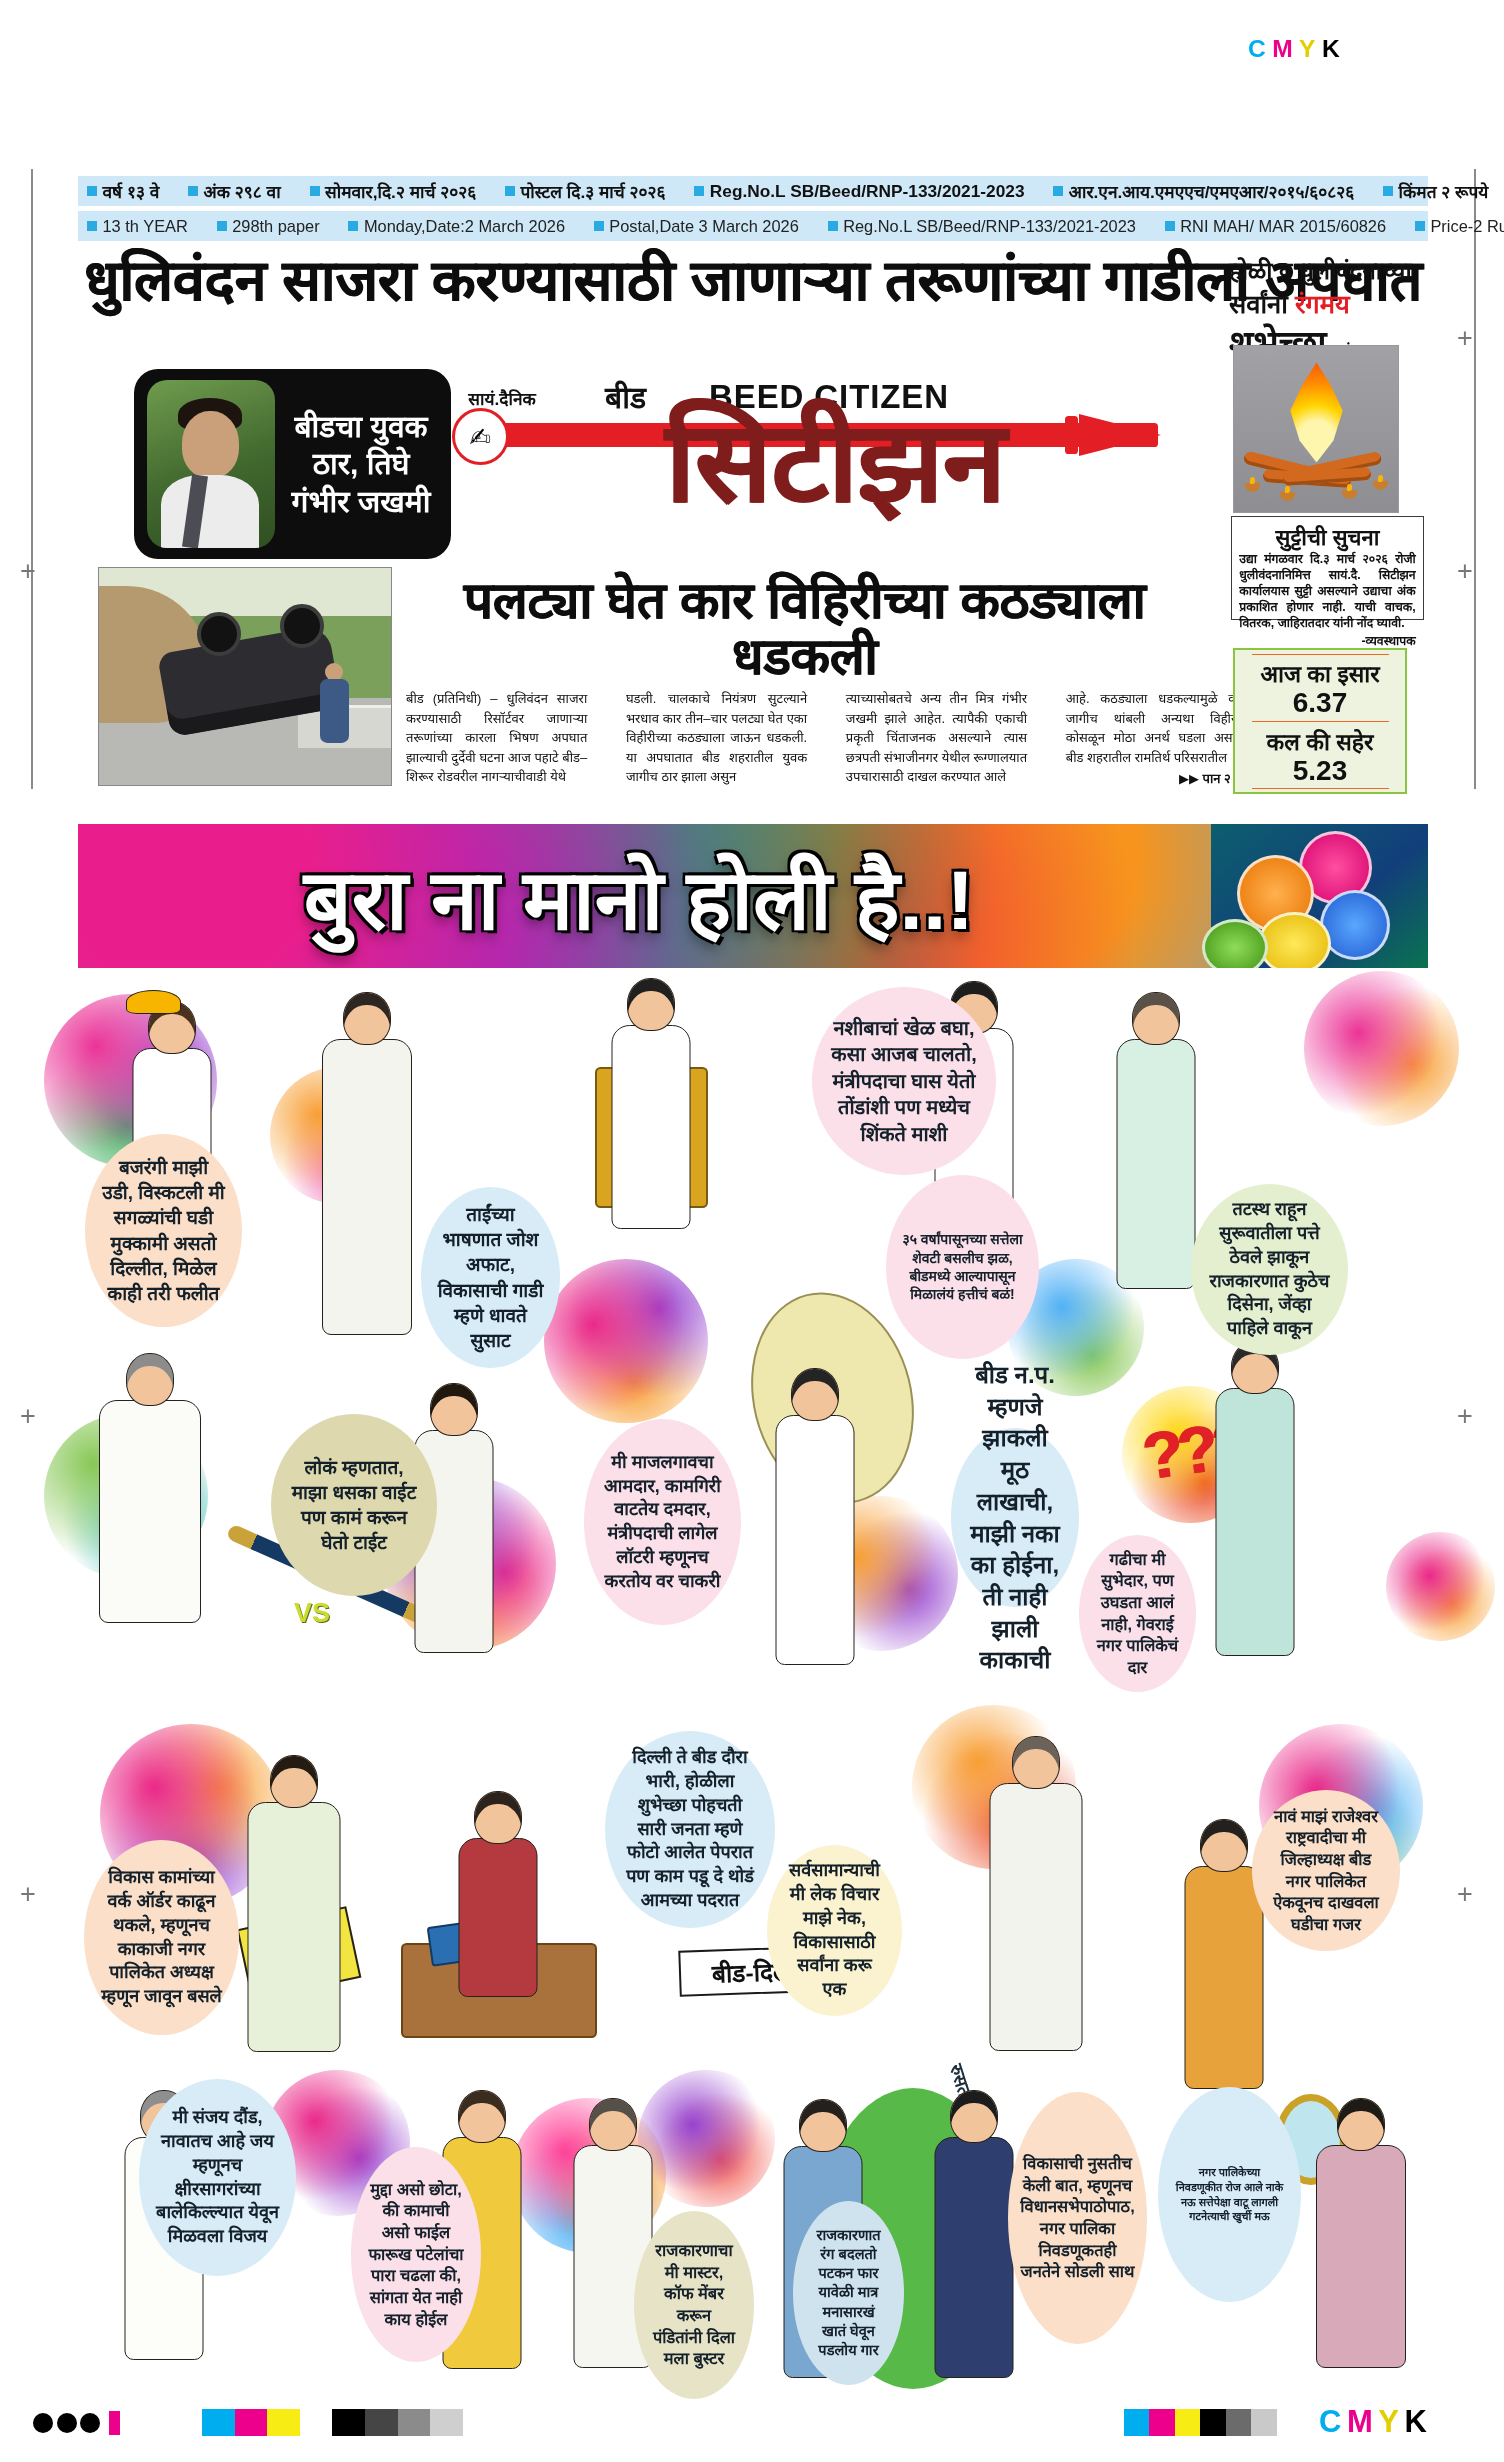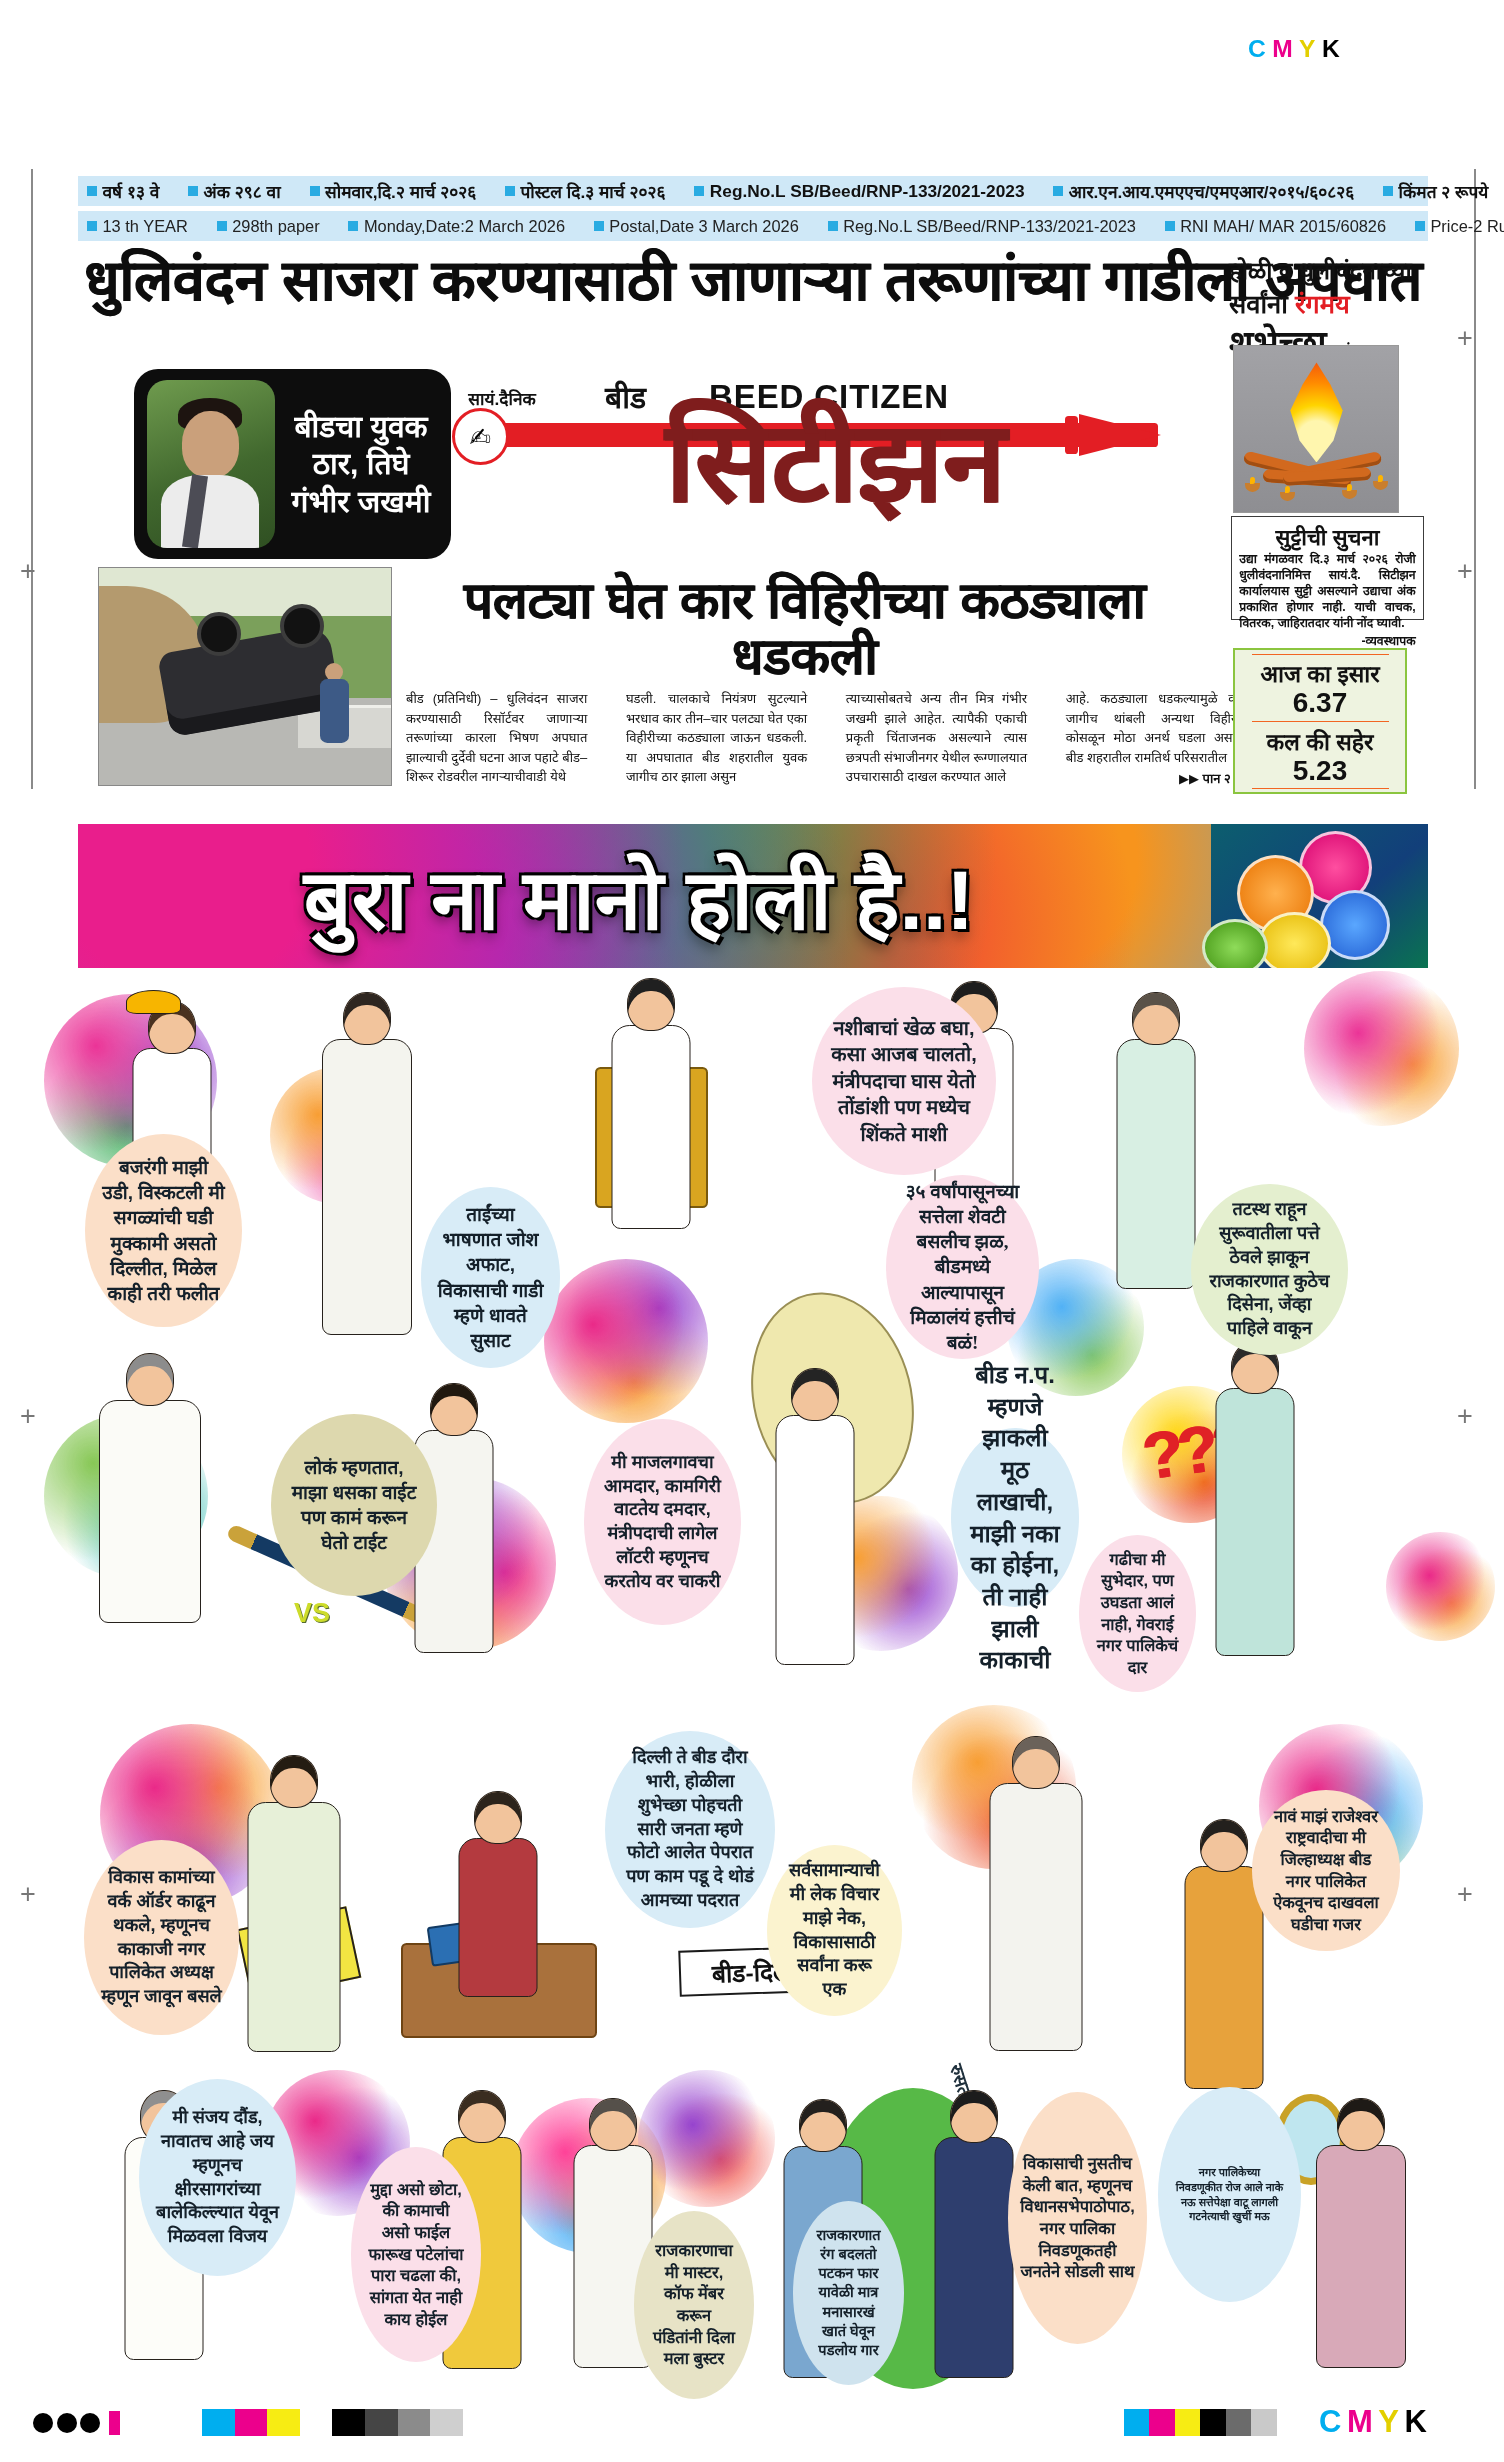--- a/index.html
+++ b/index.html
@@ -333,21 +333,21 @@
 
     <div class="qmarks" style="left:1142px;top:1412px;">???</div>
     <div class="vs-label" style="left:294px;top:1598px;">VS</div>
     <div class="work-order" style="left:243px;top:1917px;width:108px;height:69px;">वर्क ऑर्डर</div>
     <div class="beed-delhi" style="left:679px;top:1948px;width:157px;height:42px;">बीड-दिल्ली</div>
     <div class="mic-caption" style="left:923px;top:2098px;">रुसतोस तुम्ही?</div>
 
     <div class="bubble bub-peach" style="left:85px;top:1134px;width:157px;height:193px;font-size:19px;">बजरंगी माझी उडी, विस्कटली मी सगळ्यांची घडी मुक्कामी असतो दिल्लीत, मिळेल काही तरी फलीत</div>
     <div class="bubble bub-blue" style="left:421px;top:1187px;width:139px;height:181px;font-size:19px;">ताईंच्या भाषणात जोश अफाट, विकासाची गाडी म्हणे धावते सुसाट</div>
     <div class="bubble bub-pink" style="left:812px;top:987px;width:184px;height:188px;font-size:20px;">नशीबाचां खेळ बघा, कसा आजब चालतो, मंत्रीपदाचा घास येतो तोंडांशी पण मध्येच शिंकते माशी</div>
-    <div class="bubble bub-pink" style="left:886px;top:1175px;width:153px;height:184px;font-size:19px;font-family:Liberation Serif, serif;">३५ वर्षांपासूनच्या सत्तेला शेवटी बसलीच झळ, बीडमध्ये आल्यापासून मिळालंयं हत्तीचं बळं!</div>
+    <div class="bubble bub-pink" style="left:886px;top:1175px;width:153px;height:184px;font-size:14px;">३५ वर्षांपासूनच्या सत्तेला शेवटी बसलीच झळ, बीडमध्ये आल्यापासून मिळालंयं हत्तीचं बळं!</div>
     <div class="bubble bub-green" style="left:1191px;top:1184px;width:157px;height:171px;font-size:18px;">तटस्थ राहून सुरूवातीला पत्ते ठेवले झाकून राजकारणात कुठेच दिसेना, जेंव्हा पाहिले वाकून</div>
     <div class="bubble bub-khaki" style="left:271px;top:1414px;width:166px;height:182px;font-size:19px;">लोकं म्हणतात, माझा धसका वाईट पण कामं करून घेतो टाईट</div>
     <div class="bubble bub-pink" style="left:584px;top:1419px;width:157px;height:206px;font-size:18px;">मी माजलगावचा आमदार, कामगिरी वाटतेय दमदार, मंत्रीपदाची लागेल लॉटरी म्हणूनच करतोय वर चाकरी</div>
     <div class="bubble bub-blue" style="left:951px;top:1428px;width:128px;height:179px;font-size:24px;">बीड न.प. म्हणजे झाकली मूठ लाखाची, माझी नका का होईना, ती नाही झाली काकाची</div>
     <div class="bubble bub-pink" style="left:1079px;top:1535px;width:117px;height:157px;font-size:16.4px;">गढीचा मी सुभेदार, पण उघडता आलं नाही, गेवराई नगर पालिकेचं दार</div>
     <div class="bubble bub-peach" style="left:84px;top:1840px;width:155px;height:195px;font-size:18px;">विकास कामांच्या वर्क ऑर्डर काढून थकले, म्हणूनच काकाजी नगर पालिकेत अध्यक्ष म्हणून जावून बसले</div>
     <div class="bubble bub-blue" style="left:605px;top:1731px;width:170px;height:197px;font-size:18px;">दिल्ली ते बीड दौरा भारी, होळीला शुभेच्छा पोहचती सारी जनता म्हणे फोटो आलेत पेपरात पण काम पडू दे थोडं आमच्या पदरात</div>
     <div class="bubble bub-yellow" style="left:767px;top:1845px;width:135px;height:171px;font-size:18px;">सर्वसामान्याची मी लेक विचार माझे नेक, विकासासाठी सर्वांना करू एक</div>
     <div class="bubble bub-peach" style="left:1252px;top:1790px;width:148px;height:161px;font-size:16.4px;">नावं माझं राजेश्वर राष्ट्रवादीचा मी जिल्हाध्यक्ष बीड नगर पालिकेत ऐकवूनच दाखवला घडीचा गजर</div>
     <div class="bubble bub-blue" style="left:139px;top:2079px;width:157px;height:197px;font-size:18px;">मी संजय दौंड, नावातच आहे जय म्हणूनच क्षीरसागरांच्या बालेकिल्ल्यात येवून मिळवला विजय</div>

